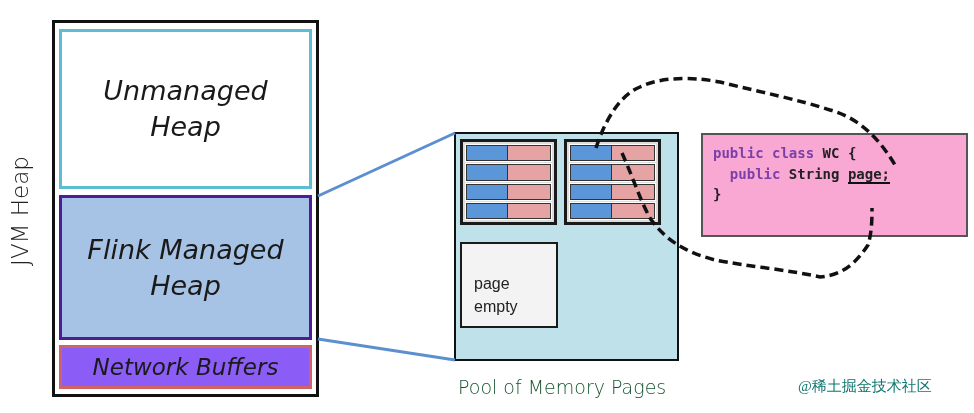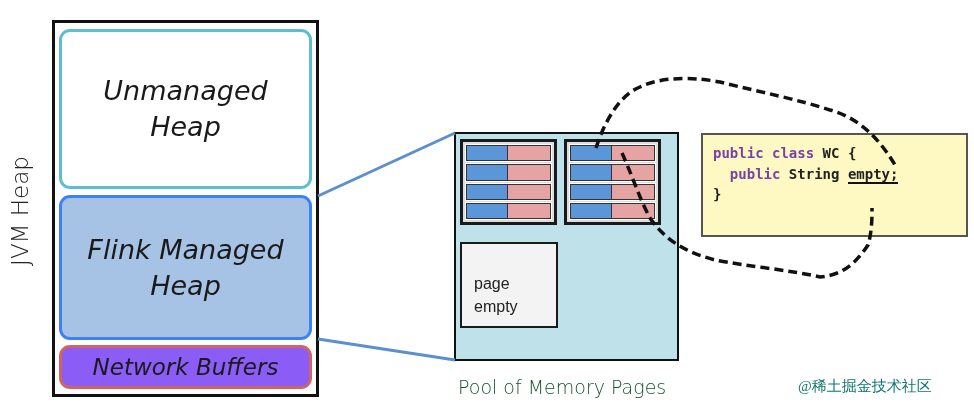--- a/index.html
+++ b/index.html
@@ -8,37 +8,37 @@
 
   #jvm-label {
     left: 2px; top: 196px; width: 36px; height: 30px;
     transform-origin: center; transform: rotate(-90deg);
     font-size: 23px; color: #222; white-space: nowrap;
     display: flex; align-items: center; justify-content: center;
     font-family: "DejaVu Sans", sans-serif; font-weight: 300;
   }
   #jvm-box { left: 52px; top: 20px; width: 267px; height: 377px; border: 3px solid #111; background: #fff; }
   .region { display: flex; flex-direction: column; align-items: center; justify-content: center;
-    font-style: italic; color: #1a1a1a; font-size: 27px; line-height: 36px; text-align: center; border-radius: 11px; }
+    font-style: italic; color: #1a1a1a; font-size: 27px; line-height: 36px; text-align: center; }
   #unmanaged { left: 59px; top: 29px; width: 253px; height: 160px; border: 3px solid #5cbdd3; background: #fff; }
-  #managed { left: 59px; top: 195px; width: 253px; height: 145px; border: 3px solid #3b82f6; background: #a6c2e4; }
+  #managed { left: 59px; top: 195px; width: 253px; height: 145px; border: 3px solid #4c1d95; background: #a6c2e4; }
   #netbuf { left: 59px; top: 345px; width: 253px; height: 44px; border: 3px solid #d06464; background: #8b5cf6; font-size: 23px; }
 
   #pool { left: 454px; top: 132px; width: 225px; height: 229px; border: 2px solid #111; background: #bfe1e9; }
   .page { width: 97px; height: 86px; border: 3px solid #1a1a1a; background: #ddd; padding: 3px; display: flex; flex-direction: column; gap: 3px; }
   #page1 { left: 460px; top: 139px; }
   #page2 { left: 564px; top: 139px; }
   .rec { flex: 1; display: flex; border: 1px solid #333; outline: 1px solid #fff; }
   .rec .k { width: 48%; background: #5a96d8; border-right: 1px solid #333; }
   .rec .v { flex: 1; background: #e6a3a3; }
   #empty-page { left: 460px; top: 242px; width: 98px; height: 86px; border: 2px solid #1a1a1a; background: #f3f3f3;
     padding: 28px 0 0 12px; font-size: 16px; line-height: 23px; color: #222; font-family: "Liberation Sans", sans-serif; }
   #pool-label { left: 458px; top: 376px; font-size: 19px; color: #14532d; font-family: "DejaVu Sans", sans-serif; font-weight: 300; white-space: nowrap; }
 
-  #code-box { left: 701px; top: 133px; width: 267px; height: 104px; border: 2px solid #555; background: #fef9c3;
+  #code-box { left: 701px; top: 133px; width: 267px; height: 104px; border: 2px solid #555; background: #f9a8d4;
     padding: 8px 0 0 10px; font-family: "DejaVu Sans Mono", monospace; font-size: 14px; line-height: 20.5px; font-weight: bold; white-space: pre; color: #222; }
   .kw { color: #7b3fa8; }
   .ul { border-bottom: 2px solid #111; }
 
   #watermark { left: 798px; top: 377px; font-size: 15px; color: #0f766e; white-space: nowrap; font-family: Liberation Serif, serif; }
   svg#overlay { position: absolute; left: 0; top: 0; pointer-events: none; }
 </style>
 </head>
 <body>
 
@@ -96,21 +96,21 @@
     </div>
 </div>
 
 <div id="empty-page" class="abs">
   <div>page</div>
   <div>empty</div>
 </div>
 
 <div id="pool-label" class="abs">Pool of Memory Pages</div>
 
-<div id="code-box" class="abs"><div><span class="kw">public</span> <span class="kw">class</span><span> WC {</span></div><div>  <span class="kw">public</span><span> String </span><span class="ul">empty;</span></div><div>}</div></div>
+<div id="code-box" class="abs"><div><span class="kw">public</span> <span class="kw">class</span><span> WC {</span></div><div>  <span class="kw">public</span><span> String </span><span class="ul">page;</span></div><div>}</div></div>
 
 <div id="watermark" class="abs">@稀土掘金技术社区</div>
 
 <svg id="overlay" width="974" height="413">
   <line x1="318" y1="196" x2="455" y2="133" stroke="#5b8fcf" stroke-width="3"></line>
   <line x1="318" y1="339" x2="455" y2="360" stroke="#5b8fcf" stroke-width="3"></line>
   <path d="M596,148 C605,120 620,95 640,87 C665,75 700,78 720,82 C760,92 800,100 830,110 C860,118 880,140 895,165" fill="none" stroke="#111" stroke-width="3.5" stroke-dasharray="9,5"></path>
   <path d="M622,153 C632,175 640,200 650,218 C665,240 685,252 715,260 C745,266 790,270 820,277 C845,275 858,260 868,245 C872,232 872,218 872,208" fill="none" stroke="#111" stroke-width="3.5" stroke-dasharray="9,5"></path>
 </svg>
 

